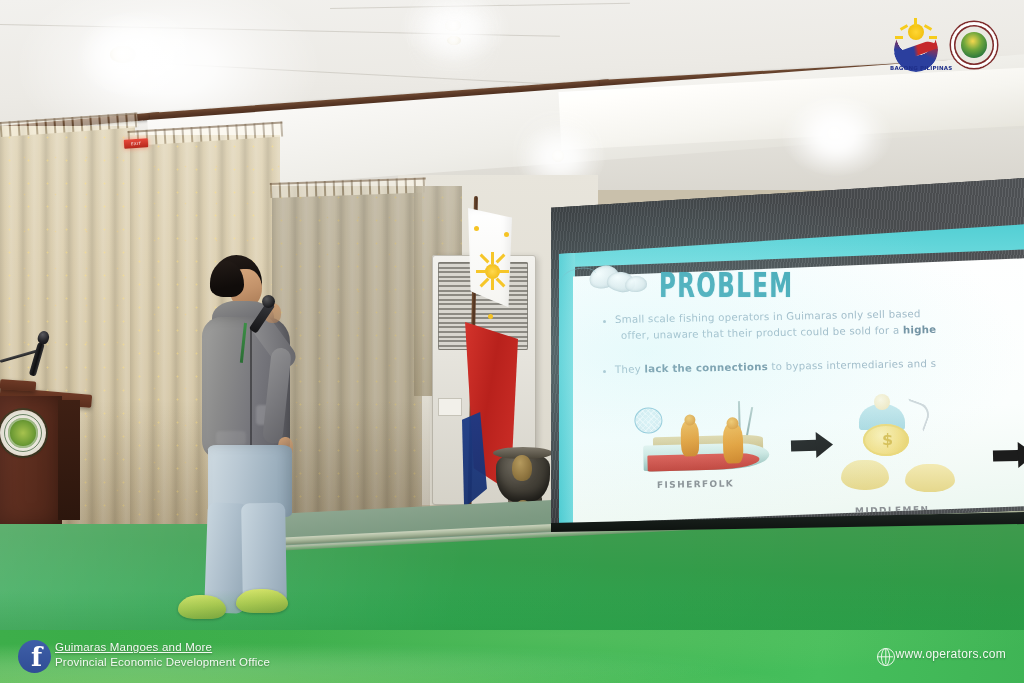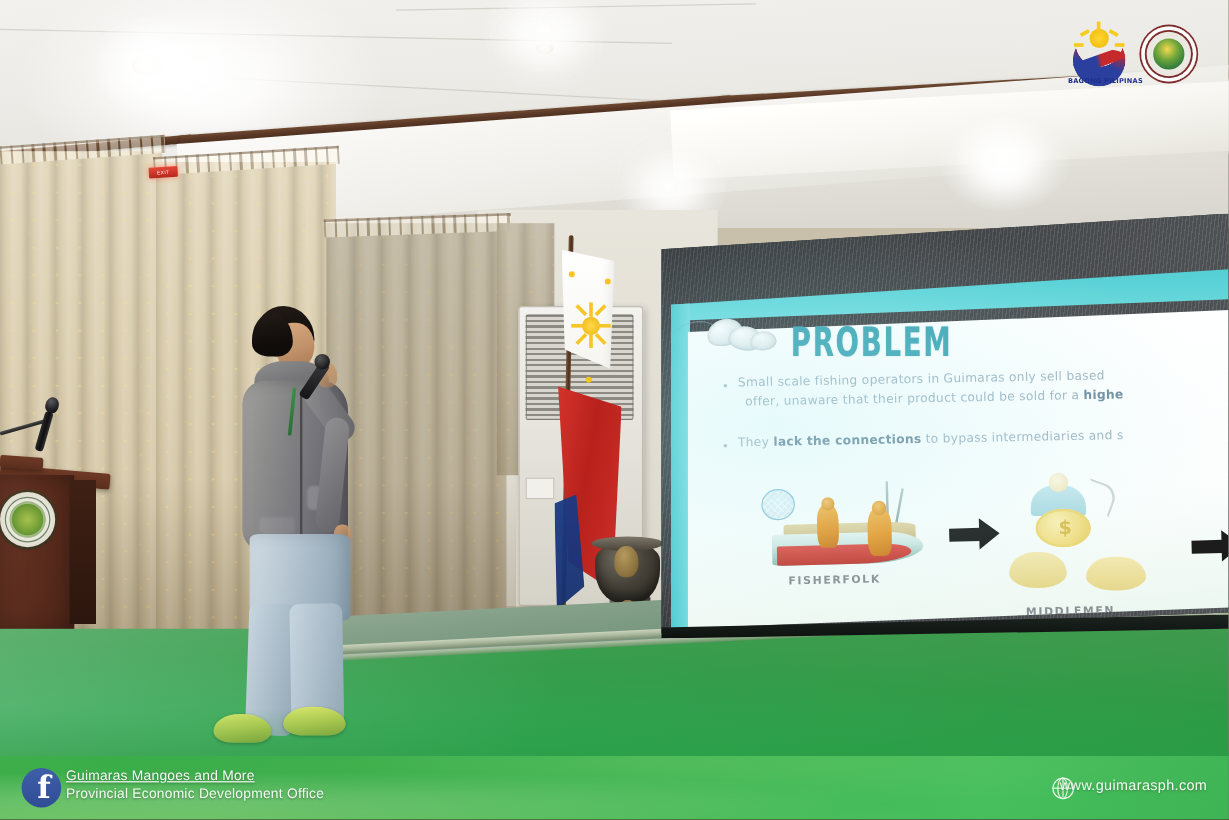--- a/index.html
+++ b/index.html
@@ -815,16 +815,16 @@
     </div>
 
     <div class="banner-lines">
       <div class="banner-l1">Guimaras Mangoes and More</div>
       <div class="banner-l2">Provincial Economic Development Office</div>
     </div>
 
     <div class="globe-icon">
       <div class="globe-oval"></div>
     </div>
-    <div class="banner-url">www.guimarasph.com</div>
+    <div class="banner-url">www.operators.com</div>
   </div>
 
 </div>
 
 </body></html>

